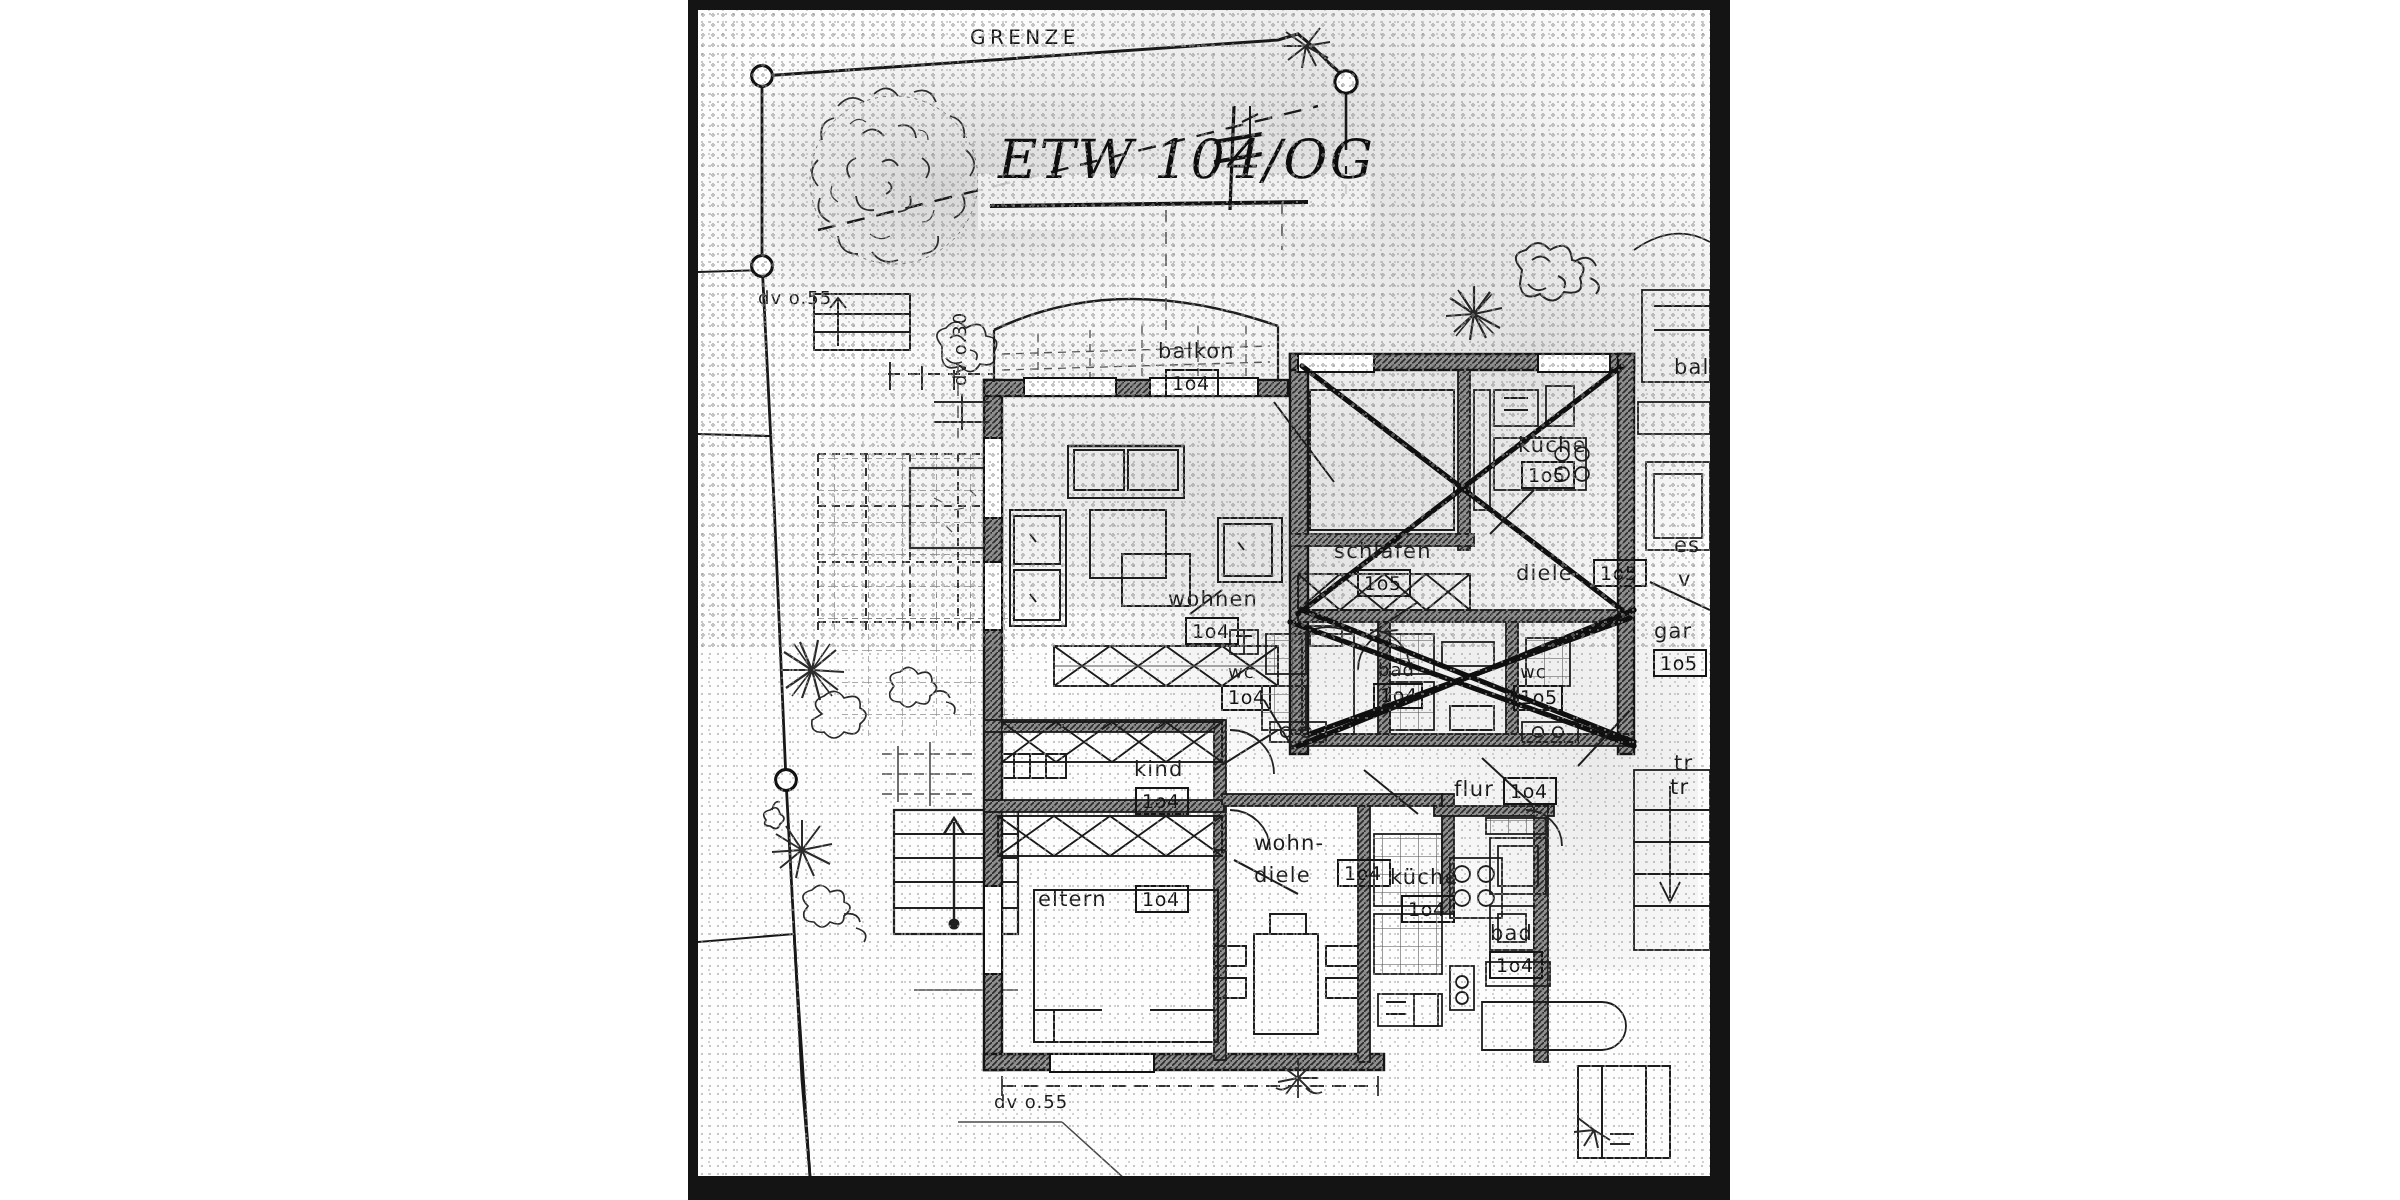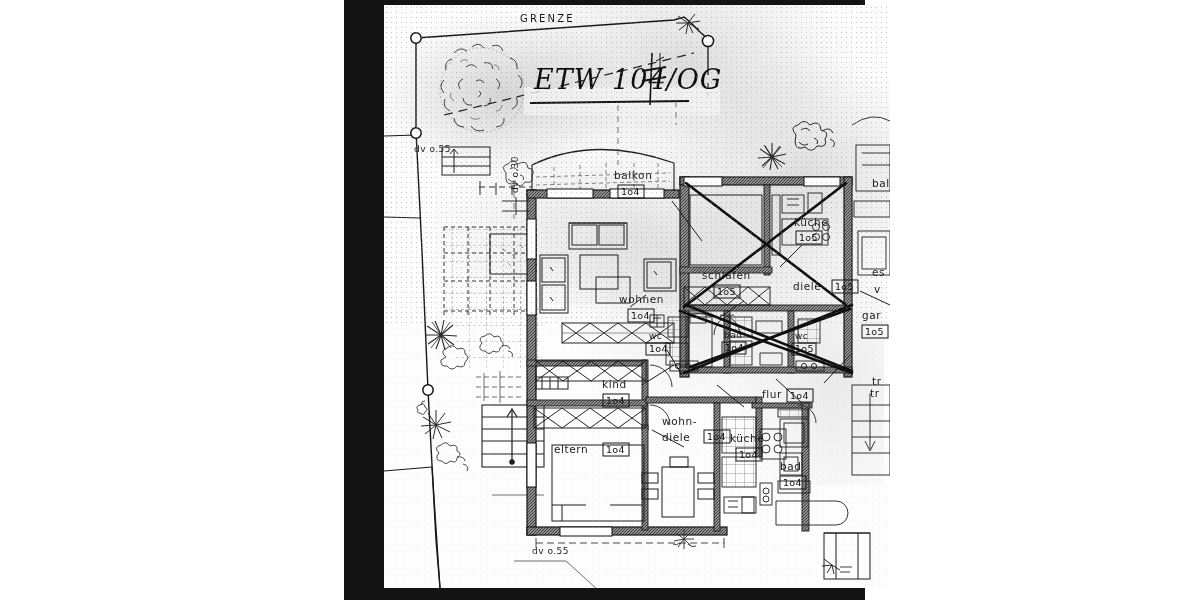--- a/index.html
+++ b/index.html
@@ -6,21 +6,21 @@
   html,body{margin:0;padding:0;background:#ffffff;}
   body{width:1200px;height:600px;overflow:hidden;
        font-family:"DejaVu Sans", sans-serif;}
   #page{position:relative;width:1200px;height:600px;background:#ffffff;}
 
   
   .scan-frame{position:absolute;left:344px;top:0px;width:521px;height:600px;
               background:#141414;}
   
   .sheet{position:absolute;left:349px;top:5px;width:506px;height:583px;
-         background:#fdfdfd;overflow:hidden;margin-left:35px;}
+         background:#fdfdfd;overflow:hidden;}
 
   
   .grain{position:absolute;inset:0;pointer-events:none;}
   .haze-top{position:absolute;left:0;top:0;width:100%;height:300px;
      background:
        radial-gradient(ellipse 180px 120px at 120px 90px, rgba(120,120,120,.30), rgba(120,120,120,0) 70%),
        radial-gradient(ellipse 240px 150px at 300px 60px, rgba(130,130,130,.26), rgba(130,130,130,0) 72%),
        radial-gradient(ellipse 200px 170px at 420px 170px, rgba(125,125,125,.24), rgba(125,125,125,0) 72%),
        radial-gradient(ellipse 260px 130px at 230px 230px, rgba(135,135,135,.20), rgba(135,135,135,0) 74%);}
   .haze-mid{position:absolute;left:120px;top:150px;width:380px;height:330px;

